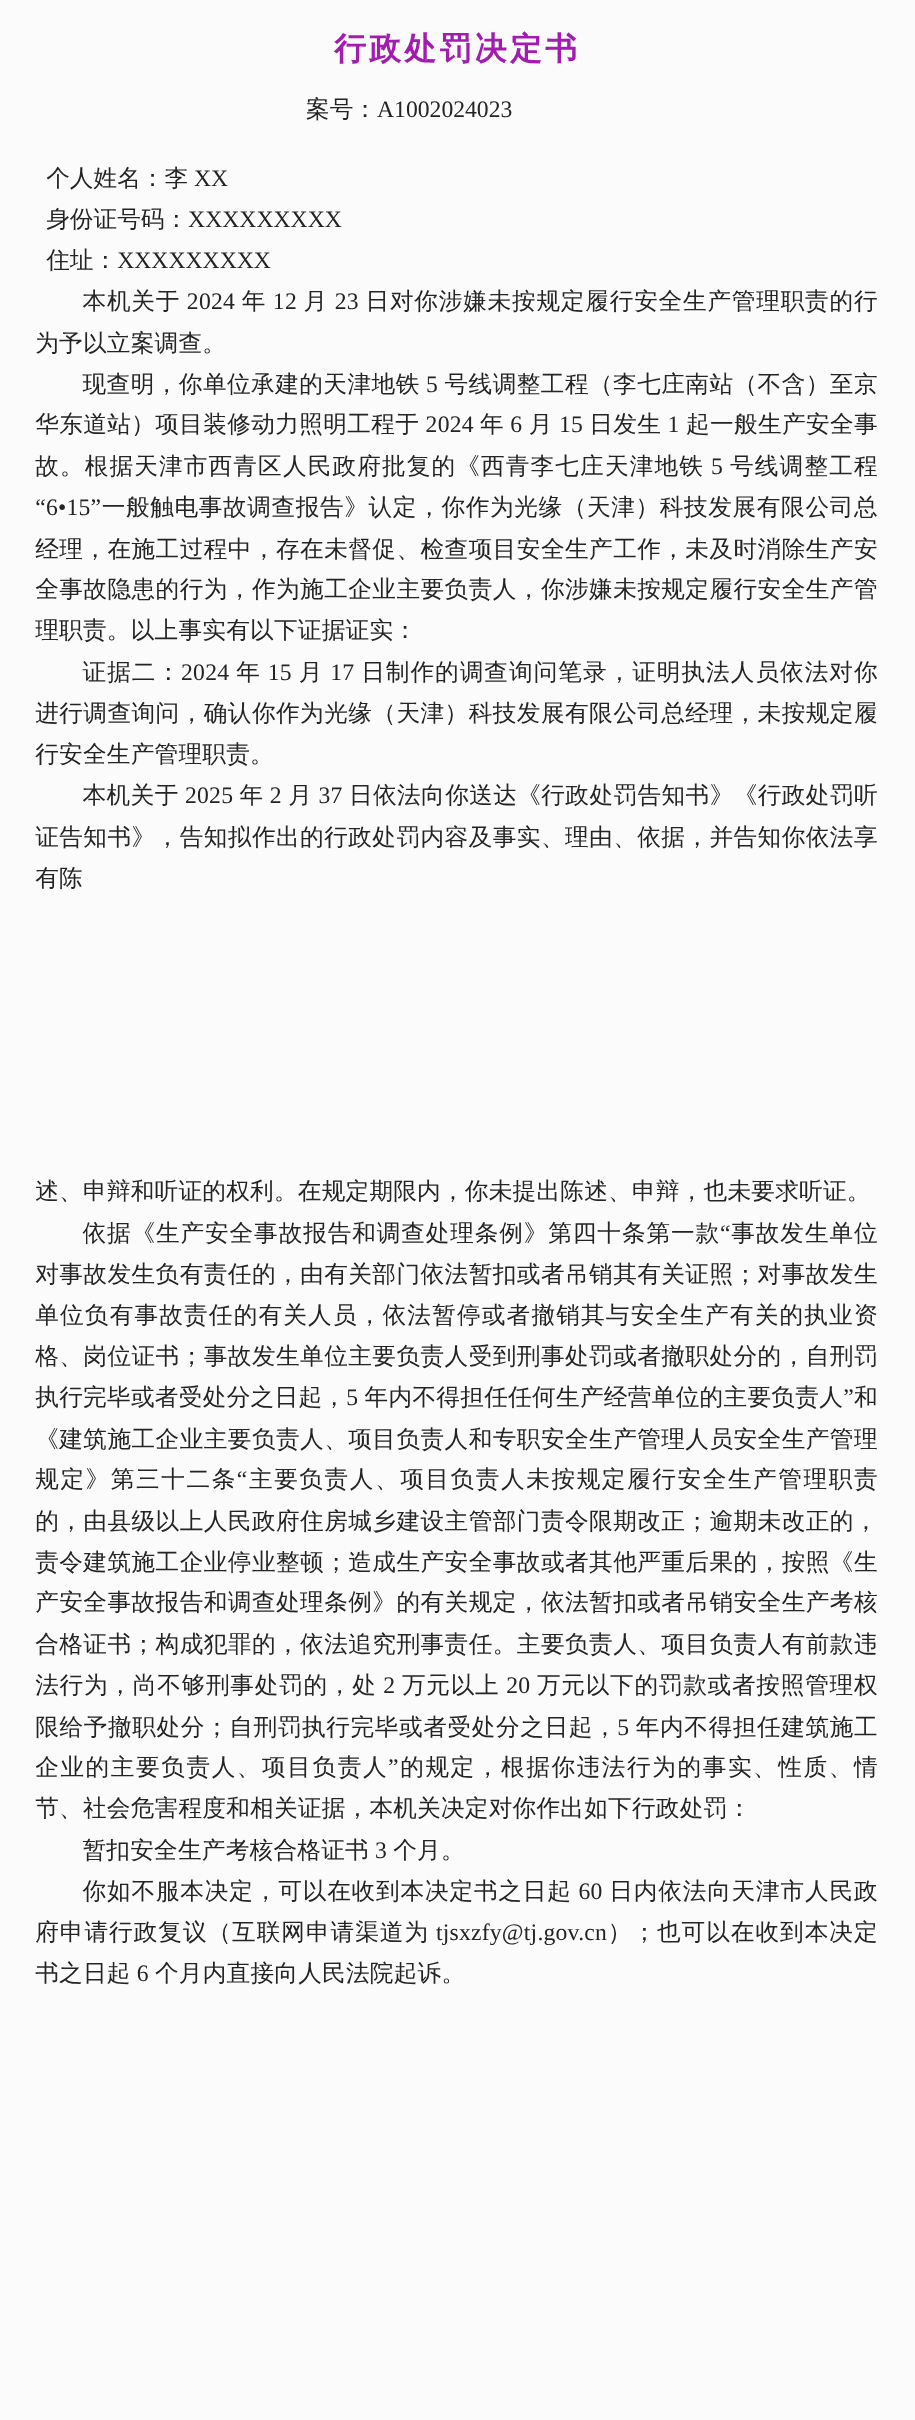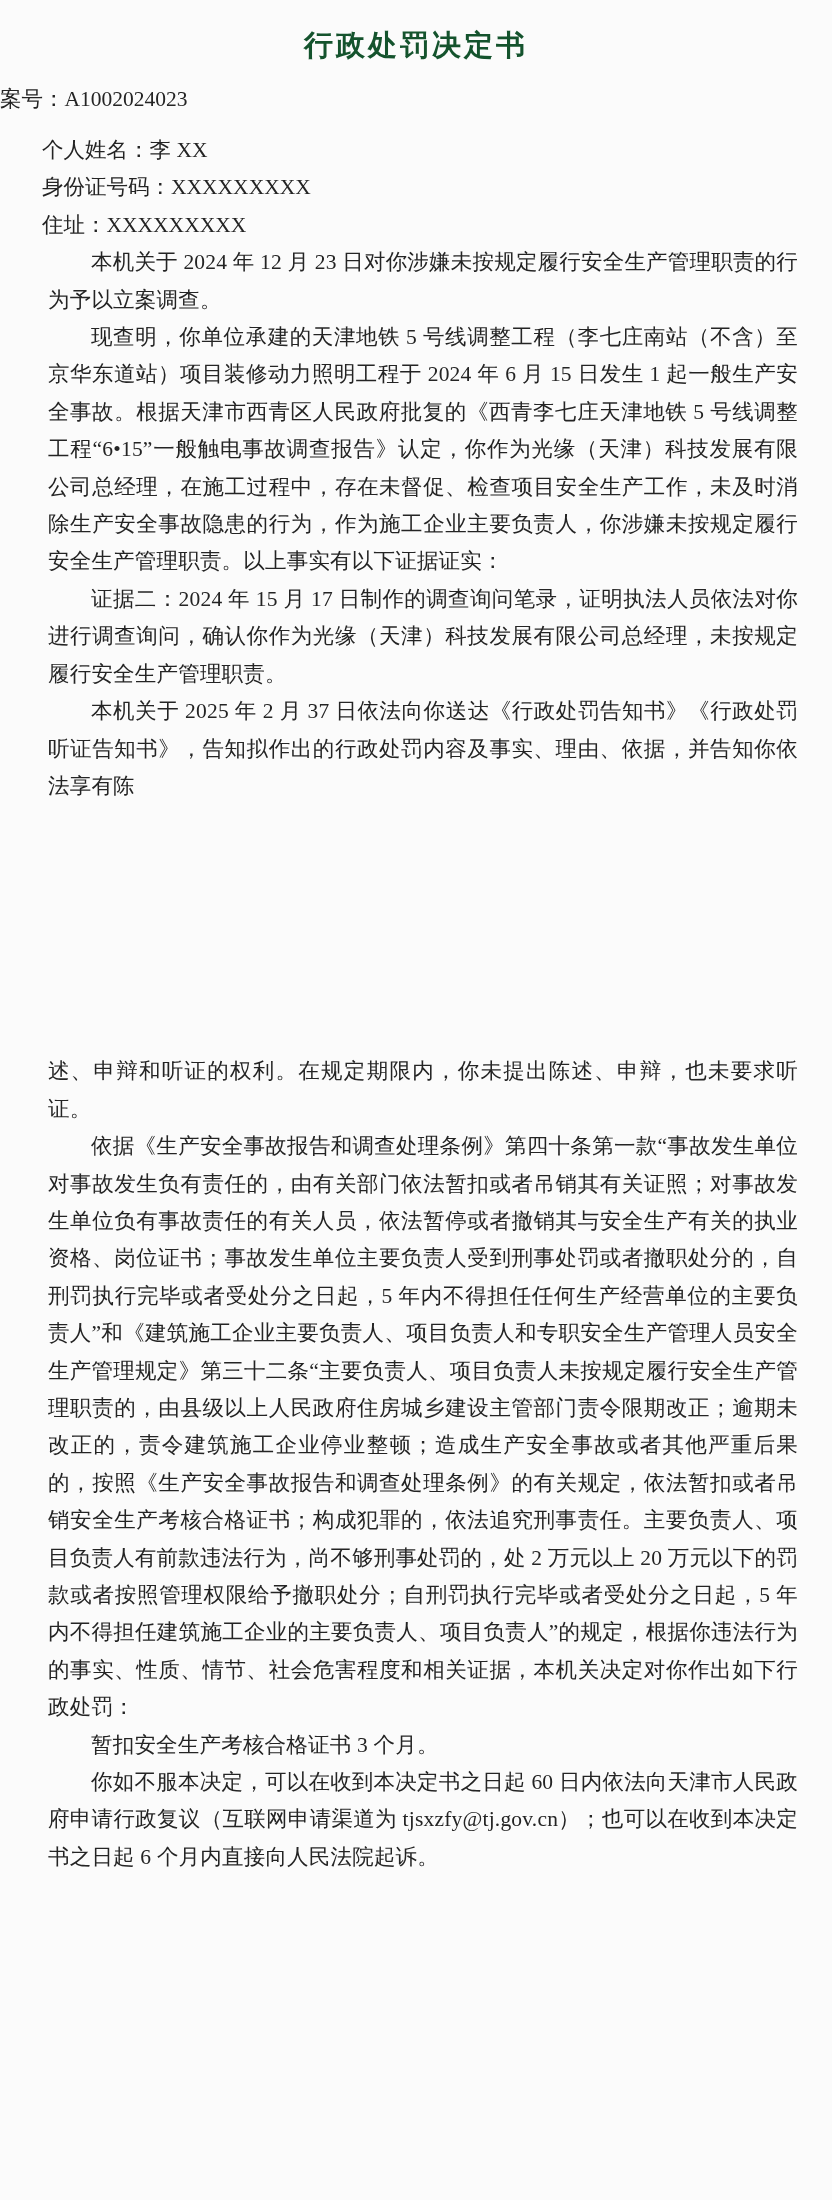--- a/index.html
+++ b/index.html
@@ -15,37 +15,37 @@
     overflow: hidden;
     box-sizing: border-box;
   }
   .doc-title {
     padding-top: 31px;
     text-align: center;
     font-size: 29px;
     line-height: 1.0;
     font-weight: bold;
     letter-spacing: 3px;
-    color: #14532d;
+    color: #a21caf;
   }
   .case-line {
     margin-top: 26px;
-    text-align: left;
+    text-align: center;
     padding-right: 88px;
     font-size: 21.5px;
     line-height: 26px;
   }
   .recipient {
-    margin-top: 20px;
+    margin-top: 32px;
     padding-left: 42px;
     font-size: 21.5px;
     line-height: 37.4px;
   }
   .body-text {
-    padding-left: 48px;
+    padding-left: 32px;
     padding-right: 34px;
   }
   .para {
     margin: 0;
     font-size: 21.5px;
     line-height: 37.4px;
     text-align: justify;
     text-justify: inter-ideograph;
     text-indent: 2em;
     letter-spacing: 0.2px;

